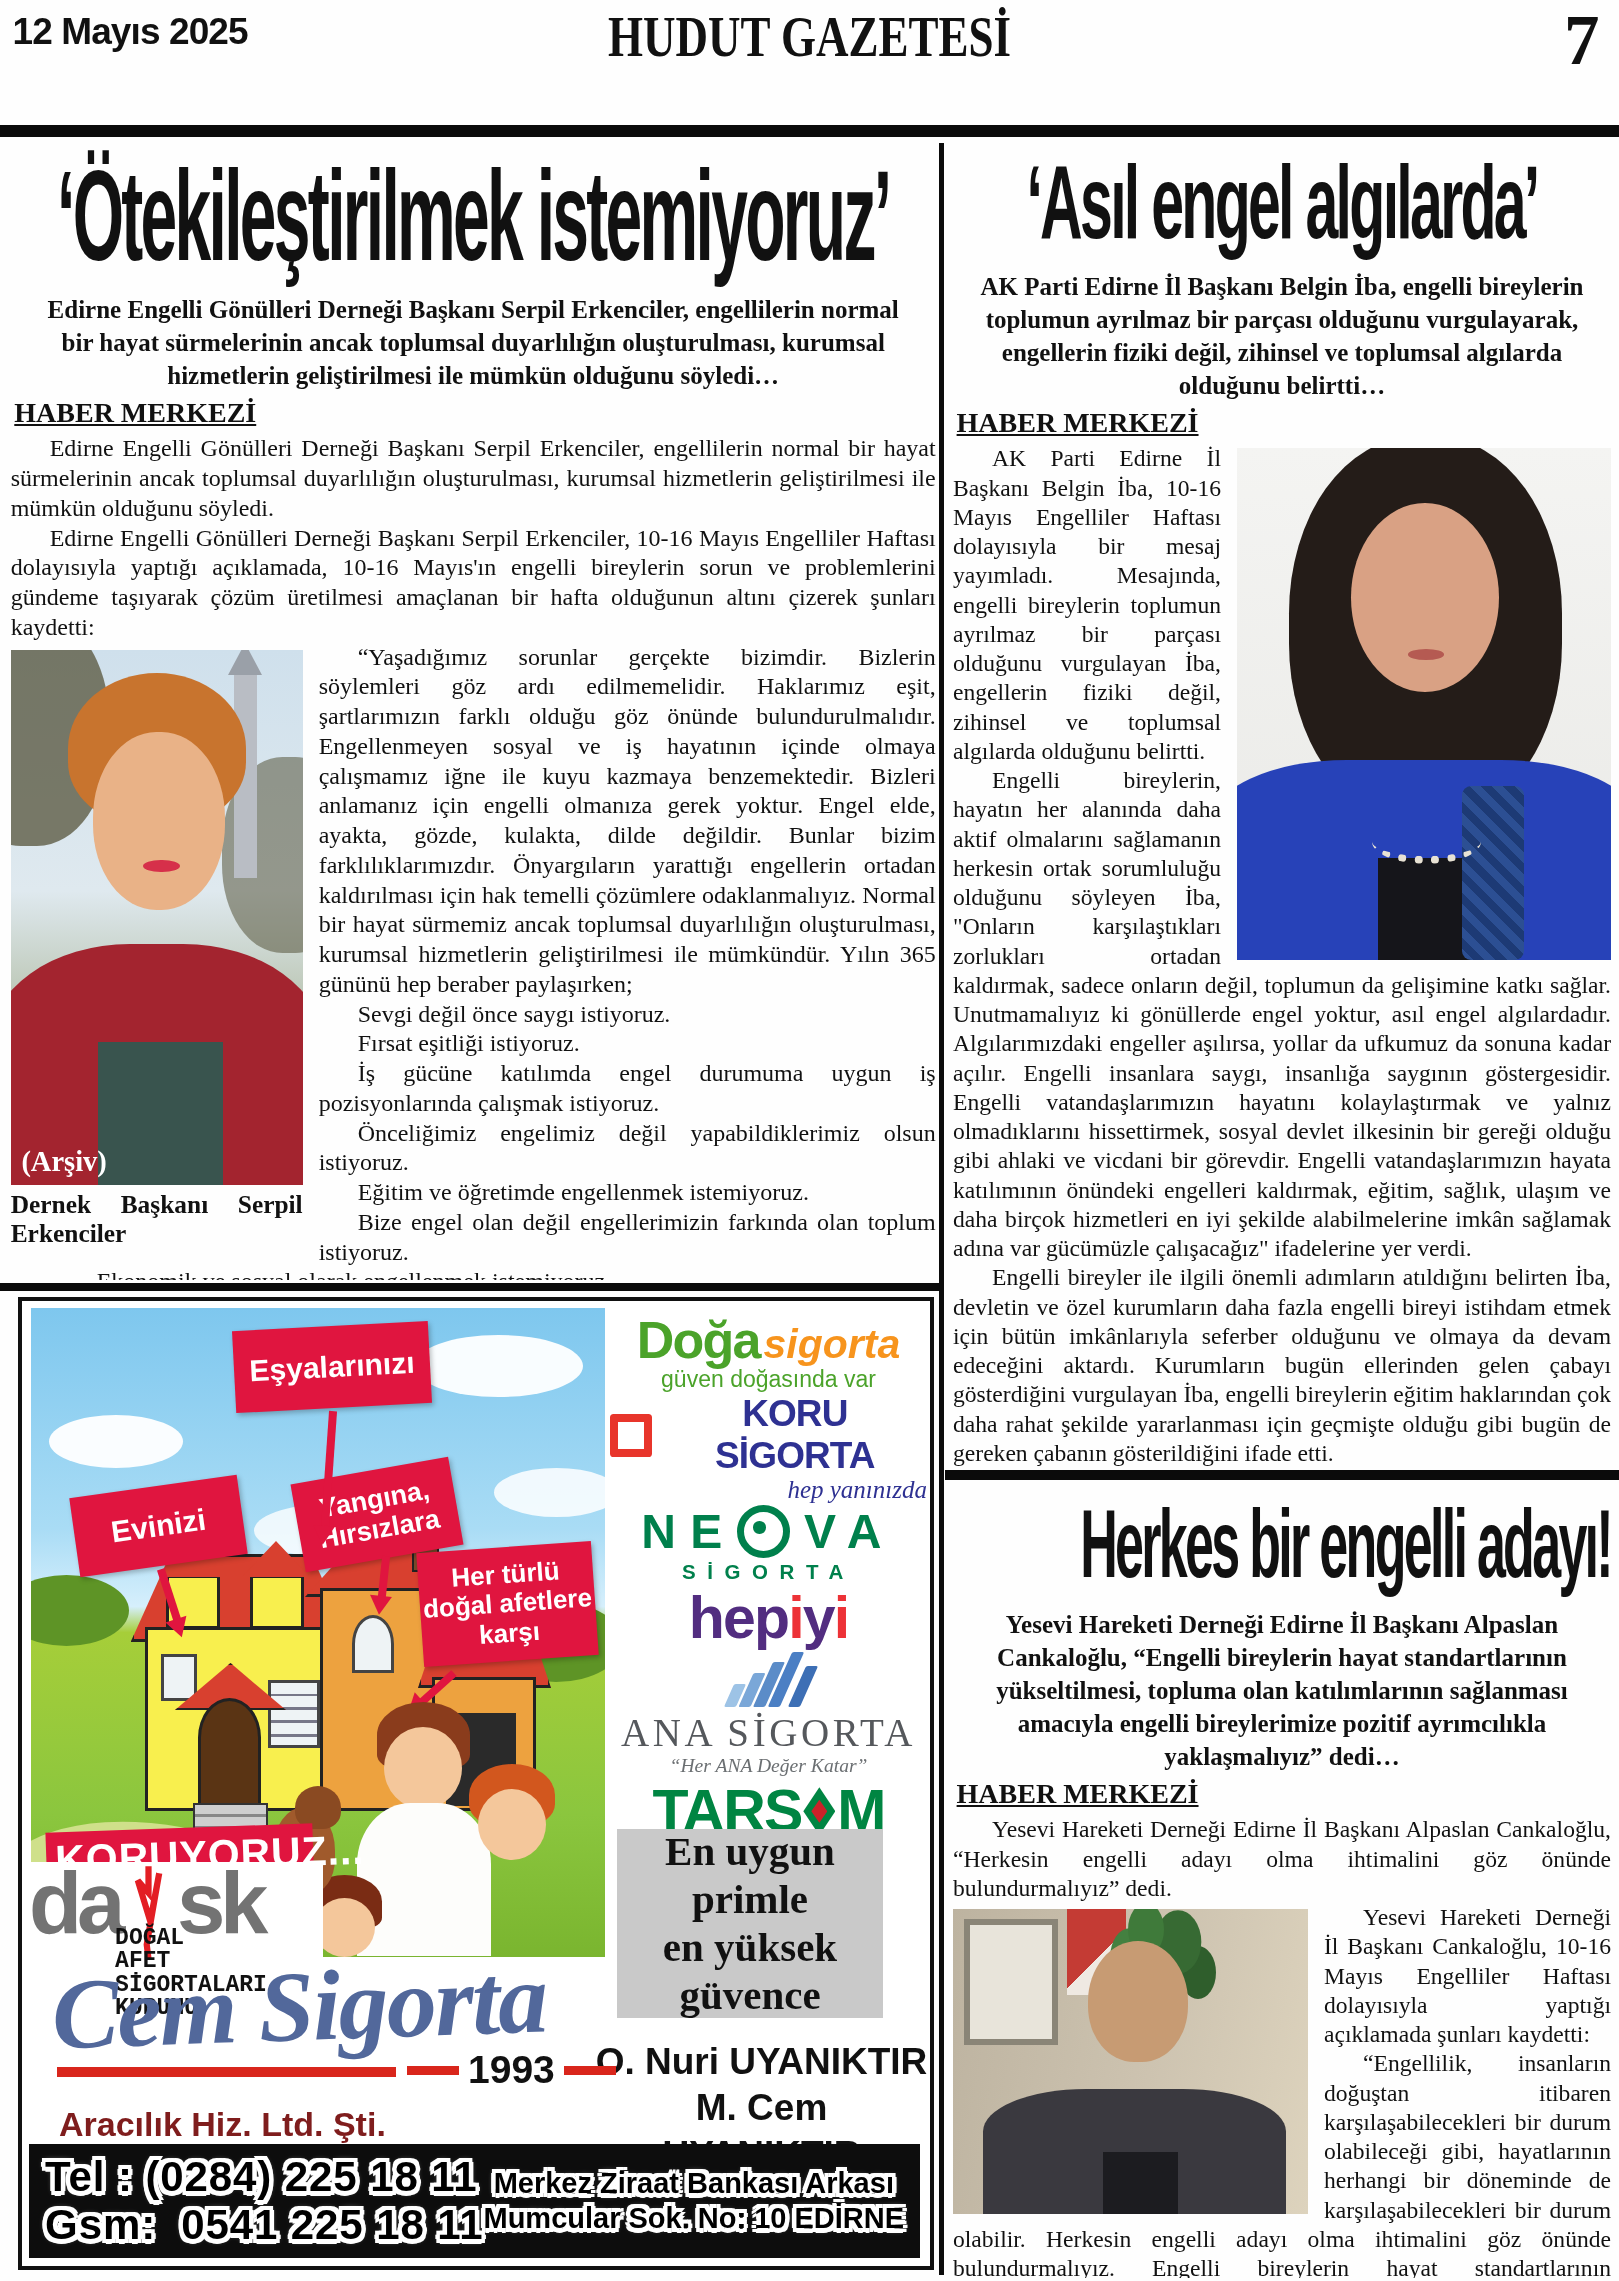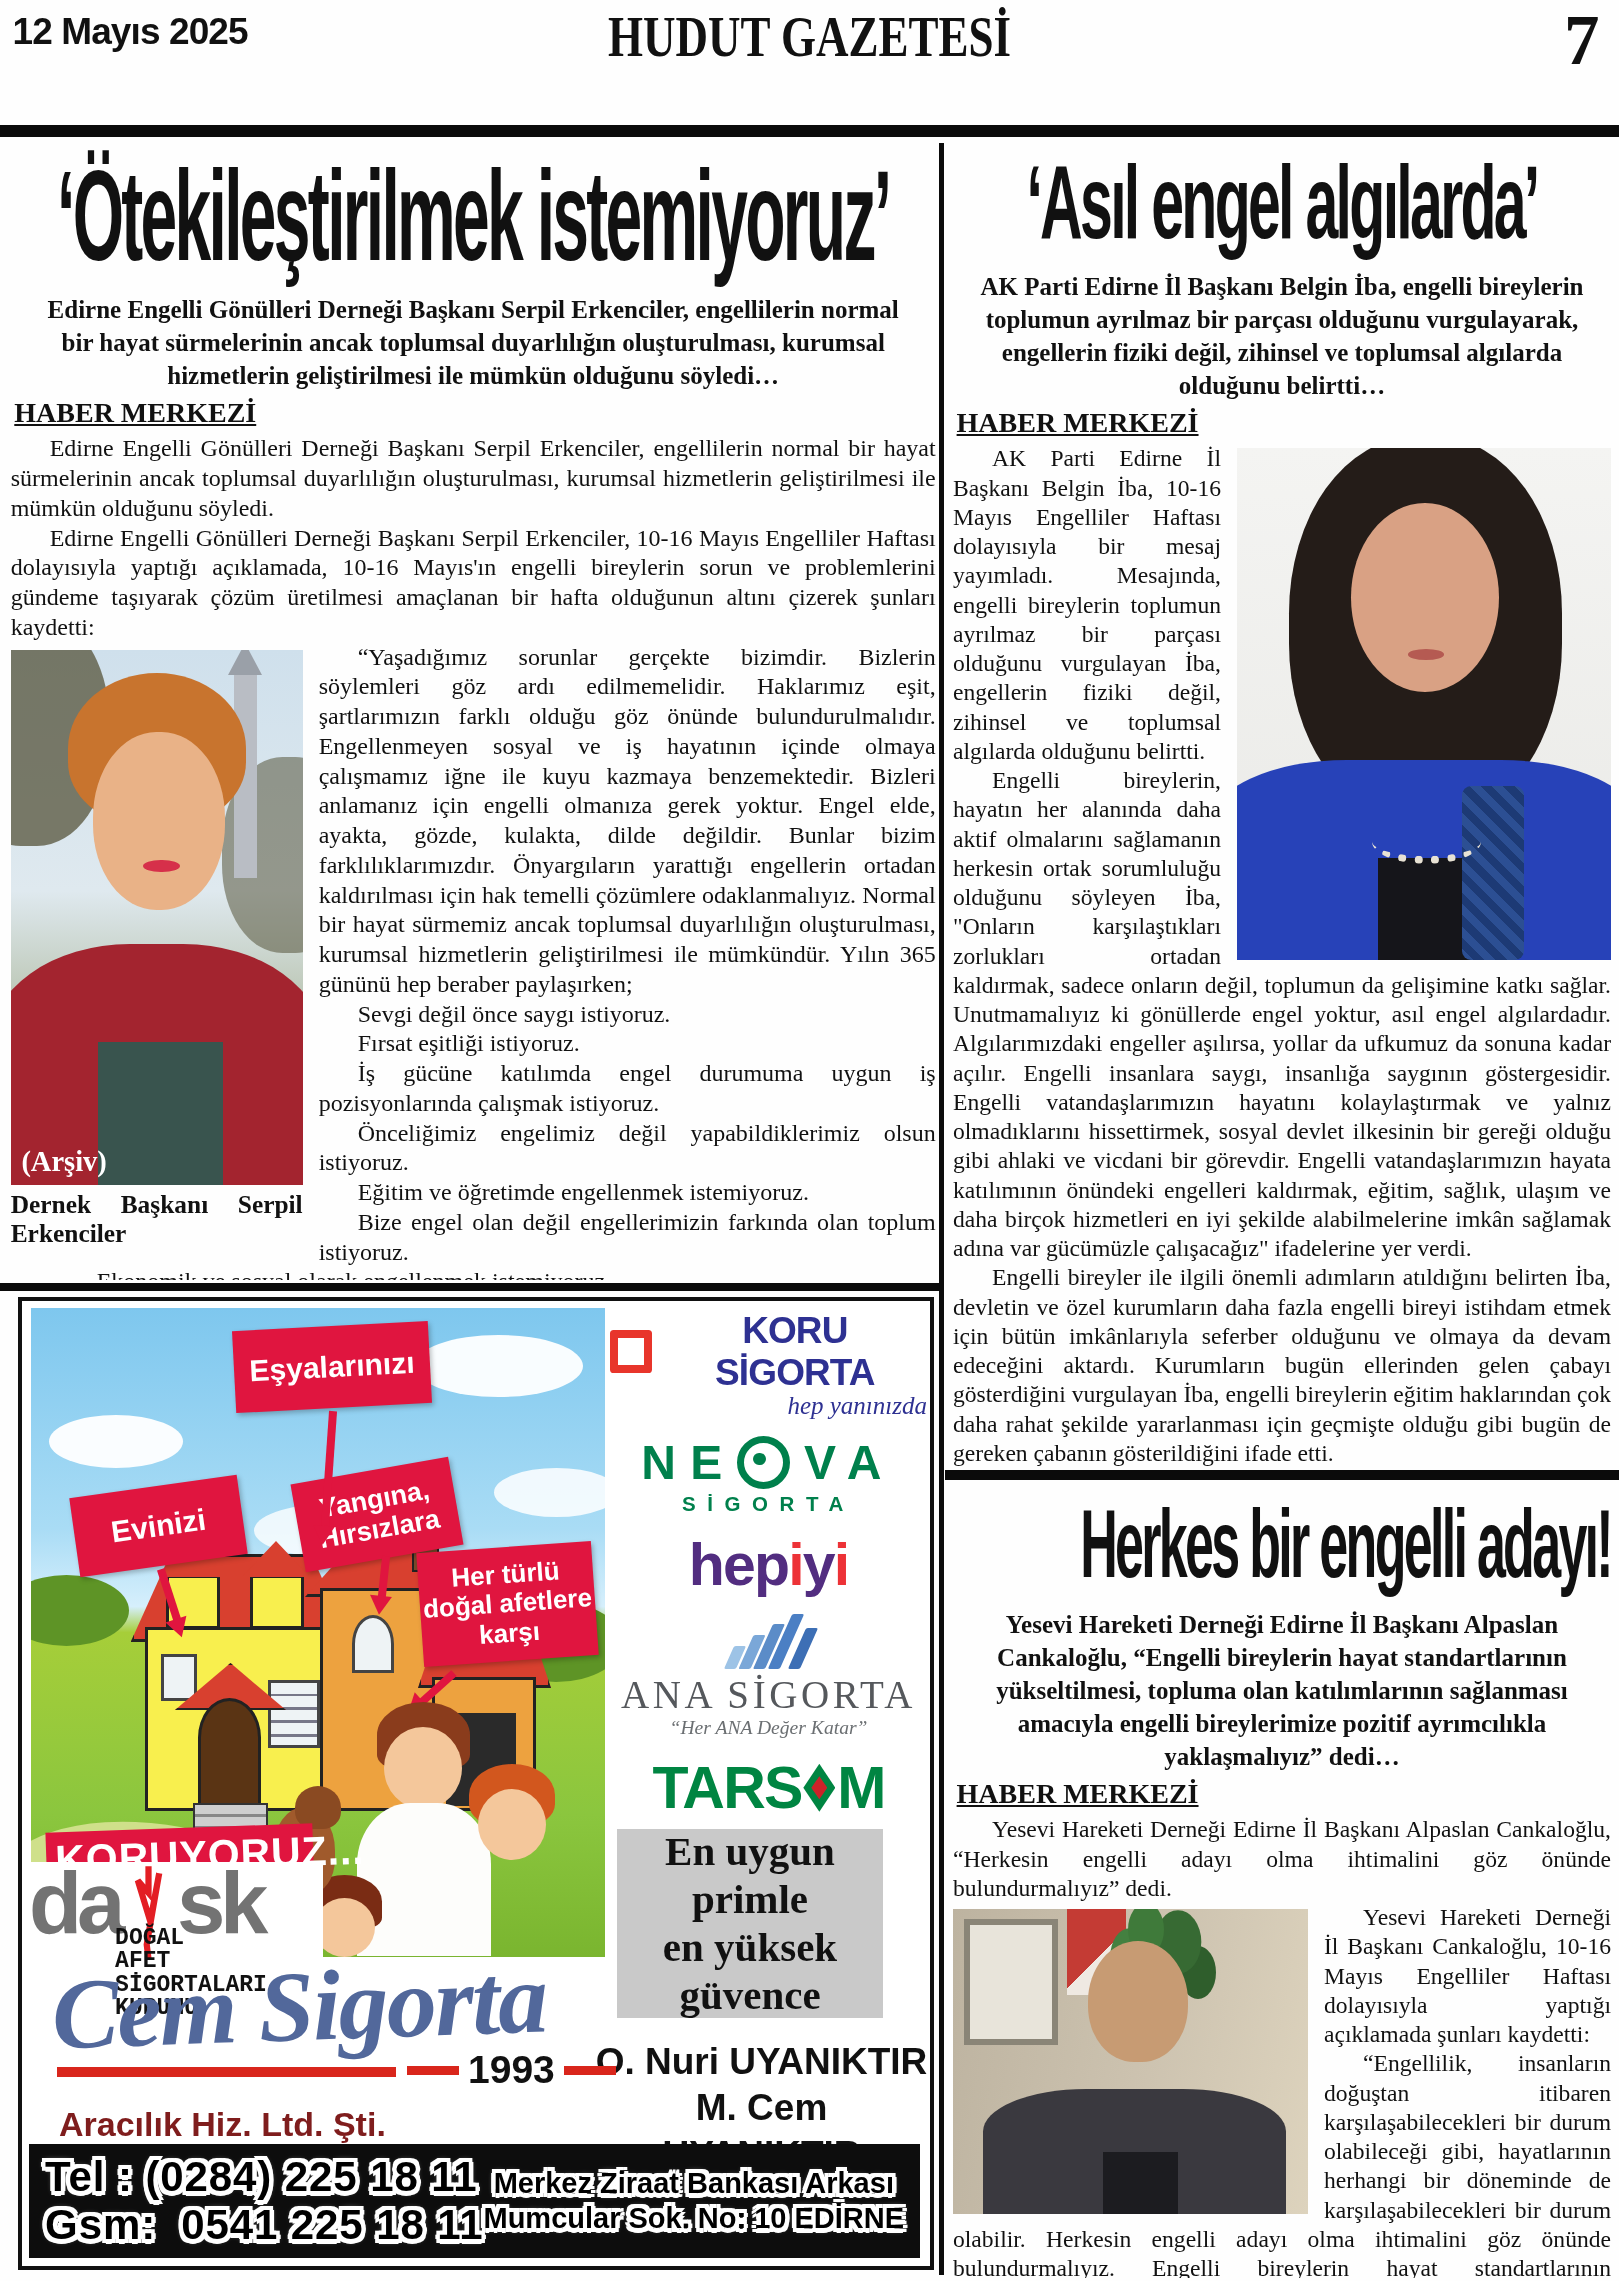--- a/index.html
+++ b/index.html
@@ -357,20 +357,25 @@
       <div class="dask-lines">
           <div>DOĞAL</div>
           <div>AFET</div>
           <div>SİGORTALARI</div>
           <div>KURUMU</div>
         </div>
     </div>
 
     <div class="logos">
       <div class="logo">
+        <span class="doga-main">Doğa</span>
+        <span class="doga-sig">sigorta</span>
+        <div class="doga-tag">güven doğasında var</div>
+      </div>
+      <div class="logo">
         <div class="koru-main">
             <span class="koru-sq"></span>
             <span>KORU SİGORTA</span>
           </div>
         <div class="koru-tag">hep yanınızda</div>
       </div>
       <div class="logo">
         <div class="neova-main">
             <span>NE</span>
             <span class="neova-o"></span>

